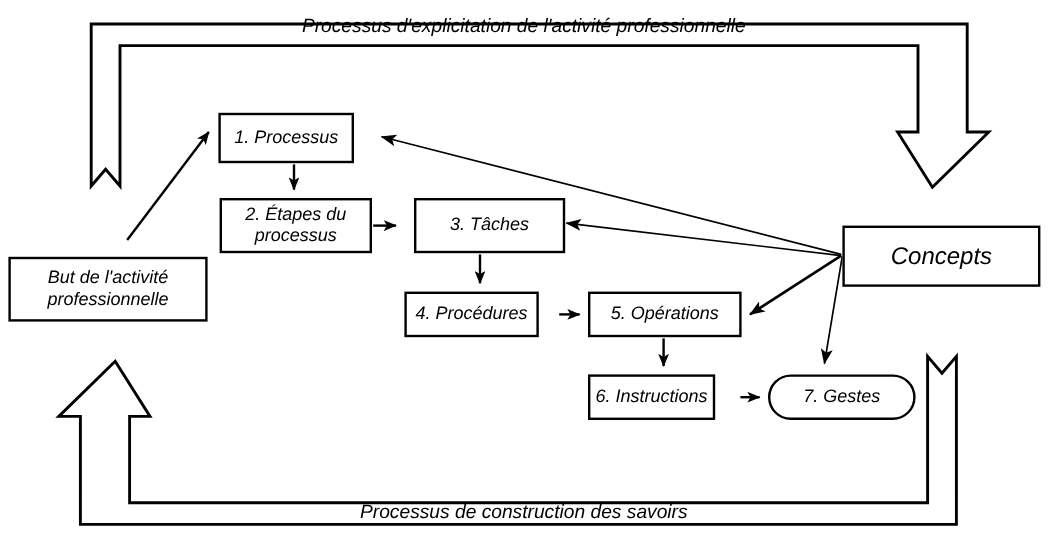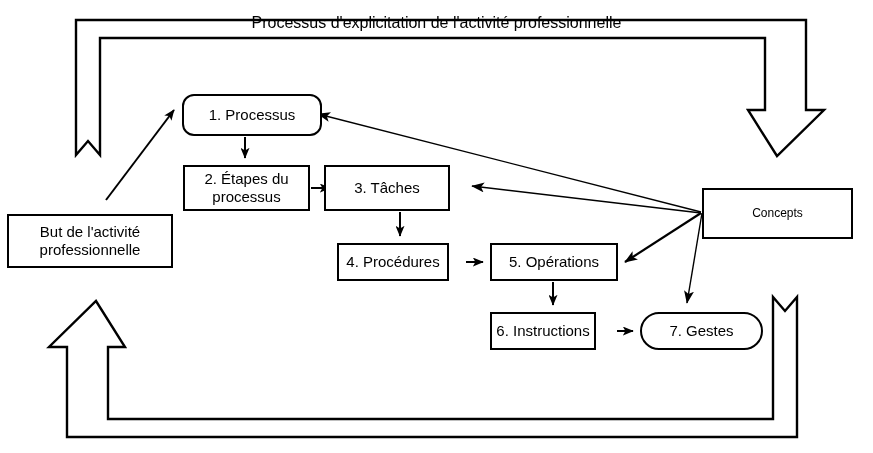--- a/index.html
+++ b/index.html
@@ -9,20 +9,21 @@
   }
   body {
     font-family: "Liberation Sans", sans-serif;
   }
   #diagram-root {
     position: relative;
     width: 873px;
     height: 453px;
     background: #ffffff;
     overflow: hidden;
+    font-style: italic;
   }
   #diagram-svg {
     position: absolute;
     left: 0;
     top: 0;
     width: 873px;
     height: 453px;
   }
   .node-box {
     position: absolute;
@@ -119,52 +120,53 @@
     <path d="M 701 213 L 472 186" fill="none" stroke="#000000" stroke-width="1.4" marker-end="url(#ah-thin)"></path>
 
     <path d="M 701 213 L 625 262" fill="none" stroke="#000000" stroke-width="2.2" marker-end="url(#ah-thin)"></path>
 
     <path d="M 702 213 L 687 303" fill="none" stroke="#000000" stroke-width="1.4" marker-end="url(#ah-thin)"></path>
 
   </svg>
 
   <div class="banner-label" style="left:0px; top:14px; width:873px;">Processus d'explicitation de l'activité professionnelle</div>
 
+  <div class="banner-label" style="left:0px; top:419px; width:873px;">Processus de construction des savoirs</div>
 
   <div class="node-box" style="left:7px;   top:214px; width:166px; height:54px;">
     <span class="node-label">But de l'activité
 professionnelle</span>
   </div>
 
-  <div class="node-box" style="left:182px; top:94px;  width:140px; height:42px;border-radius:12px;">
+  <div class="node-box" style="left:182px; top:94px;  width:113px; height:42px;">
     <span class="node-label">1. Processus</span>
   </div>
 
   <div class="node-box" style="left:183px; top:165px; width:127px; height:46px;">
     <span class="node-label">2. Étapes du
 processus</span>
   </div>
 
-  <div class="node-box" style="left:324px; top:165px; width:126px; height:46px;">
+  <div class="node-box" style="left:345px; top:165px; width:126px; height:46px;">
     <span class="node-label">3. Tâches</span>
   </div>
 
   <div class="node-box" style="left:337px; top:243px; width:112px; height:38px;">
     <span class="node-label">4. Procédures</span>
   </div>
 
   <div class="node-box" style="left:490px; top:243px; width:128px; height:38px;">
     <span class="node-label">5. Opérations</span>
   </div>
 
   <div class="node-box" style="left:490px; top:312px; width:106px; height:38px;">
     <span class="node-label">6. Instructions</span>
   </div>
 
   <div class="node-box" style="left:640px; top:312px; width:123px; height:38px;border-radius:19px;">
     <span class="node-label">7. Gestes</span>
   </div>
 
-  <div class="node-box" style="left:702px; top:188px; width:151px; height:51px; font-size:12px;">
+  <div class="node-box" style="left:702px; top:188px; width:165px; height:51px; font-size:20px;">
     <span class="node-label">Concepts</span>
   </div>
 
 </div>
 
 </body></html>

